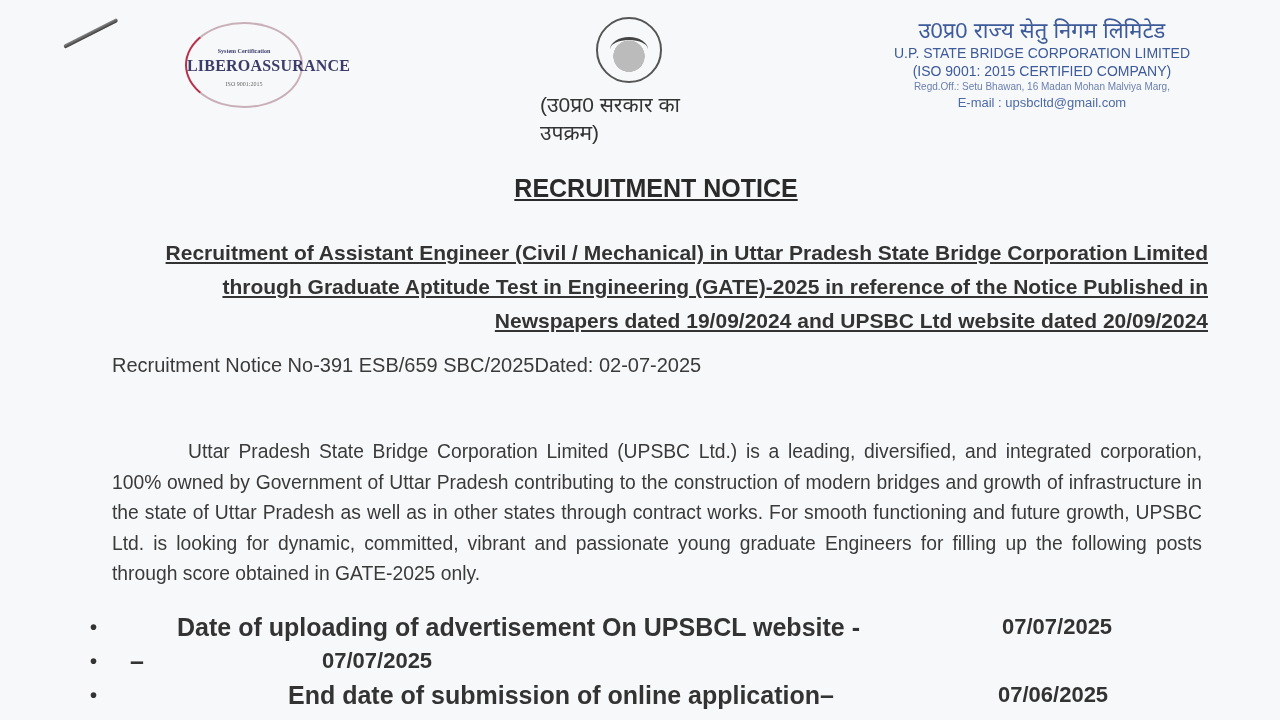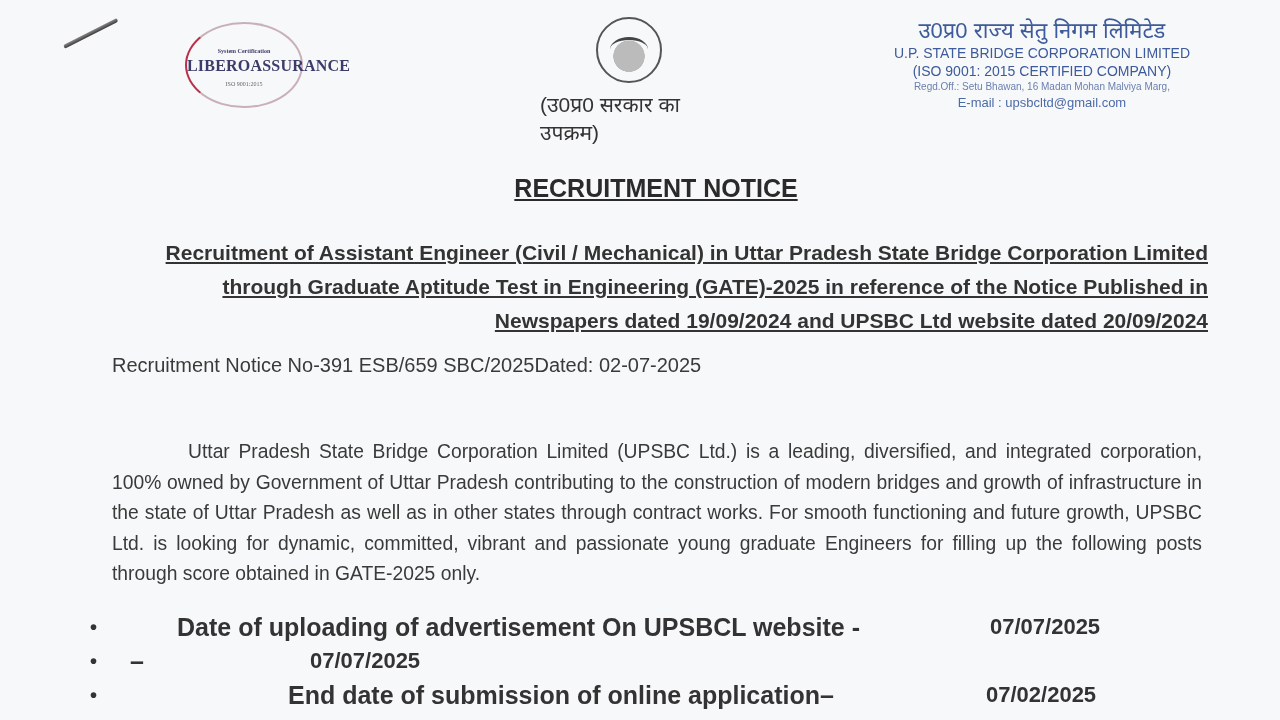--- a/index.html
+++ b/index.html
@@ -70,21 +70,21 @@
   }
   .bullets { position:absolute; left:90px; top:610px; width:1100px; }
   .bullet {
     display:flex; align-items:center; height:34px;
     font-size:25px; font-weight:bold; color:#333;
     font-family:"Liberation Sans", sans-serif;
   }
   .bullet .dot { width:40px; font-size:20px; }
   .bullet .lbl { width:730px;text-align:right; }
   .bullet .sep { width:130px; }
-  .bullet .date { font-size:22px; }
+  .bullet .date { font-size:22px;margin-left:12px; }
 </style>
 </head>
 <body>
 
 <div class="pen"></div>
 
 <div class="cert">
   <div class="c1">System Certification</div>
   <div class="c2">LIBEROASSURANCE</div>
   <div class="c3">ISO 9001:2015</div>
@@ -120,15 +120,15 @@
   </div>
   <div class="bullet">
     <span class="dot">•</span>
     <span class="sep" style="width:180px">–</span>
     <span class="date">07/07/2025</span>
   </div>
   <div class="bullet">
     <span class="dot">•</span>
     <span class="lbl" style="width:690px">End date of submission of online application</span>
     <span class="sep" style="width:166px">–</span>
-    <span class="date">07/02/2025</span>
+    <span class="date">07/06/2025</span>
   </div>
 </div>
 
 </body></html>

